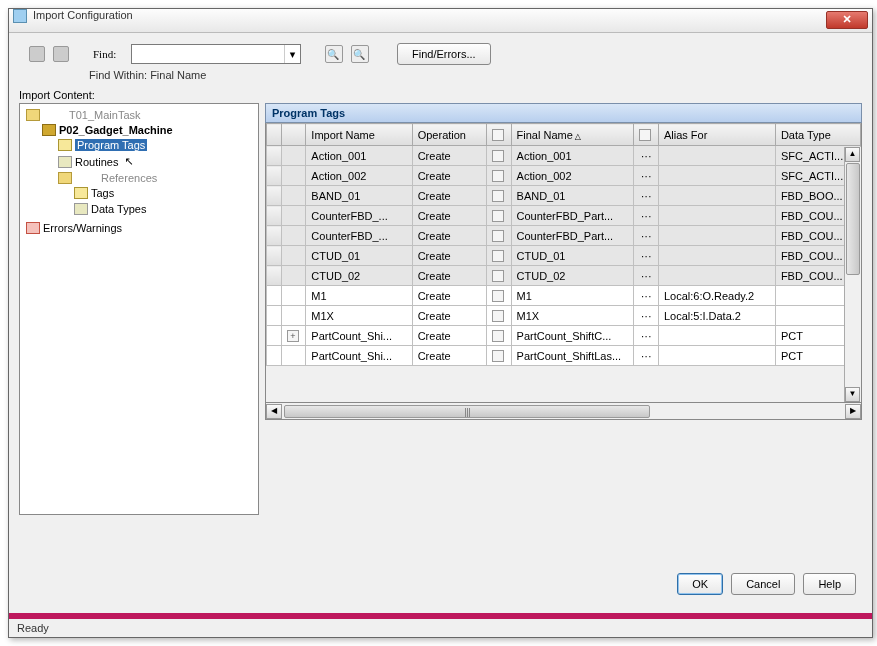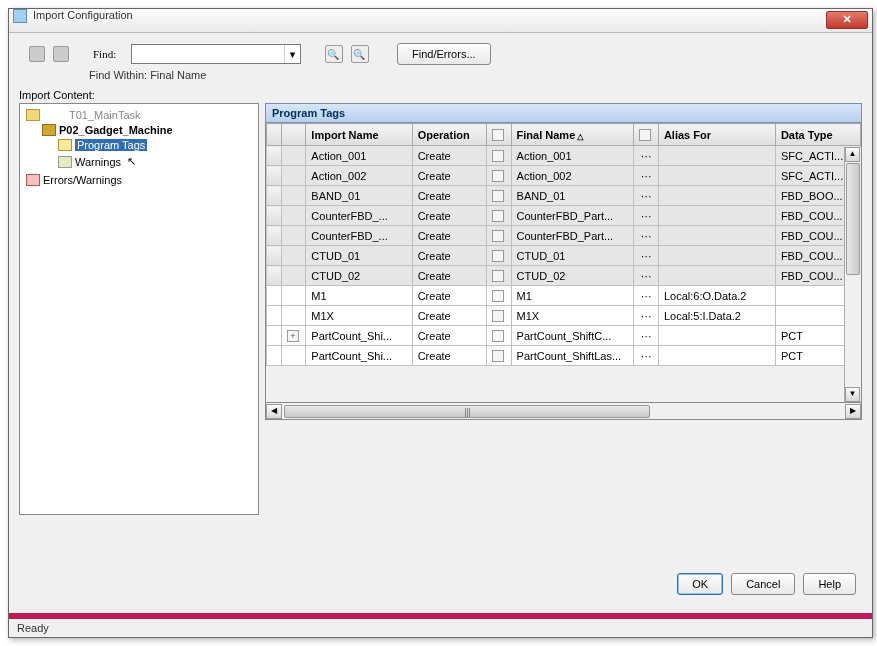--- a/index.html
+++ b/index.html
@@ -32,21 +32,21 @@
     .ti.tag { background: #f7e89a; border: 1px solid #aa9632; }
     .ti.err { background: #f5c1bb; border: 1px solid #c45143; }
     .ti.r { background: #e8e8c0; border: 1px solid #999; }
     .sel { background: #2f6eb2; color: #fff; padding: 0 2px; }
     .muted { color: #888; margin-left: 26px; }
     .bold { font-weight: bold; }
     .right { flex: 1; display: flex; flex-direction: column; margin-left: 6px; }
     .grid-title { background: linear-gradient(#d8e6f7, #b8cfee); border: 1px solid #7a8faa; padding: 3px 6px; font-weight: bold; color: #003366; }
     .grid-wrap { flex: 1; border: 1px solid #888; border-top: none; overflow: auto; max-height: 280px; position: relative; }
     table { border-collapse: collapse; width: 100%; }
-    th { background: linear-gradient(#f4f4f4, #dedede); border: 1px solid #aaa; padding: 3px 5px; font-weight: bold; text-align: left; position: sticky; top: 0; height: 22px; }
+    th { background: linear-gradient(#f4f4f4, #dedede); border: 1px solid #aaa; padding: 3px 5px; font-weight: normal; text-align: left; position: sticky; top: 0; height: 22px; }
     th .sort { font-size: 8px; margin-left: 2px; }
     td { border: 1px solid #c0c0c0; padding: 2px 5px; background: #e6e6e6; height: 20px; }
     tr.white td { background: #fff; }
     td.hcell { background: linear-gradient(#f4f4f4, #dedede); width: 14px; }
     .dots { width: 16px; text-align: center; cursor: pointer; }
     .ic-s { width: 12px; height: 12px; display: inline-block; background: #f5f5f5; border: 1px solid #999; vertical-align: middle; }
     .ic-s.plus::after { content: '+'; font-size: 9px; line-height: 10px; display:block; text-align:center; color:#555; }
     .hscroll { height: 17px; border: 1px solid #888; border-top: none; display: flex; align-items: center; background: #f0f0f0; }
     .hscroll .arrow { width: 16px; height: 15px; background: linear-gradient(#fafafa,#d8d8d8); border: 1px solid #999; text-align: center; line-height: 12px; font-size: 8px; cursor: pointer; }
     .hscroll .track { flex: 1; background: #f0f0f0; position: relative; height: 15px; }
@@ -105,23 +105,39 @@
                     <span class="ti fldg"></span>
                     <span class="bold">P02_Gadget_Machine</span>
                   </span>
                 <ul>
                   <li><span class="tree-row">
                         <span class="ti tag"></span>
                         <span class="sel">Program Tags</span>
                       </span></li>
                   <li><span class="tree-row">
                         <span class="ti r"></span>
-                        <span>Warnings</span>
+                        <span>Routines</span>
                         <span style="margin-left:3px">↖</span>
                       </span></li>
+                  <li>
+                    <span class="tree-row">
+                        <span class="ti fld"></span>
+                        <span class="muted">References</span>
+                      </span>
+                    <ul>
+                      <li><span class="tree-row">
+                            <span class="ti tag"></span>
+                            <span>Tags</span>
+                          </span></li>
+                      <li><span class="tree-row">
+                            <span class="ti r"></span>
+                            <span>Data Types</span>
+                          </span></li>
+                    </ul>
+                  </li>
                 </ul>
               </li>
             </ul>
           </li>
           <li><span class="tree-row">
                 <span class="ti err"></span>
                 <span>Errors/Warnings</span>
               </span></li>
         </ul>
       </div>
@@ -223,21 +239,21 @@
                 <td>FBD_COU...</td>
               </tr>
               <tr class="white">
                 <td class="hcell"></td>
                 <td></td>
                 <td>M1</td>
                 <td>Create</td>
                 <td><span class="ic-s"></span></td>
                 <td>M1</td>
                 <td class="dots">···</td>
-                <td>Local:6:O.Data.2</td>
+                <td>Local:6:O.Ready.2</td>
                 <td></td>
               </tr>
               <tr class="white">
                 <td class="hcell"></td>
                 <td></td>
                 <td>M1X</td>
                 <td>Create</td>
                 <td><span class="ic-s"></span></td>
                 <td>M1X</td>
                 <td class="dots">···</td>

